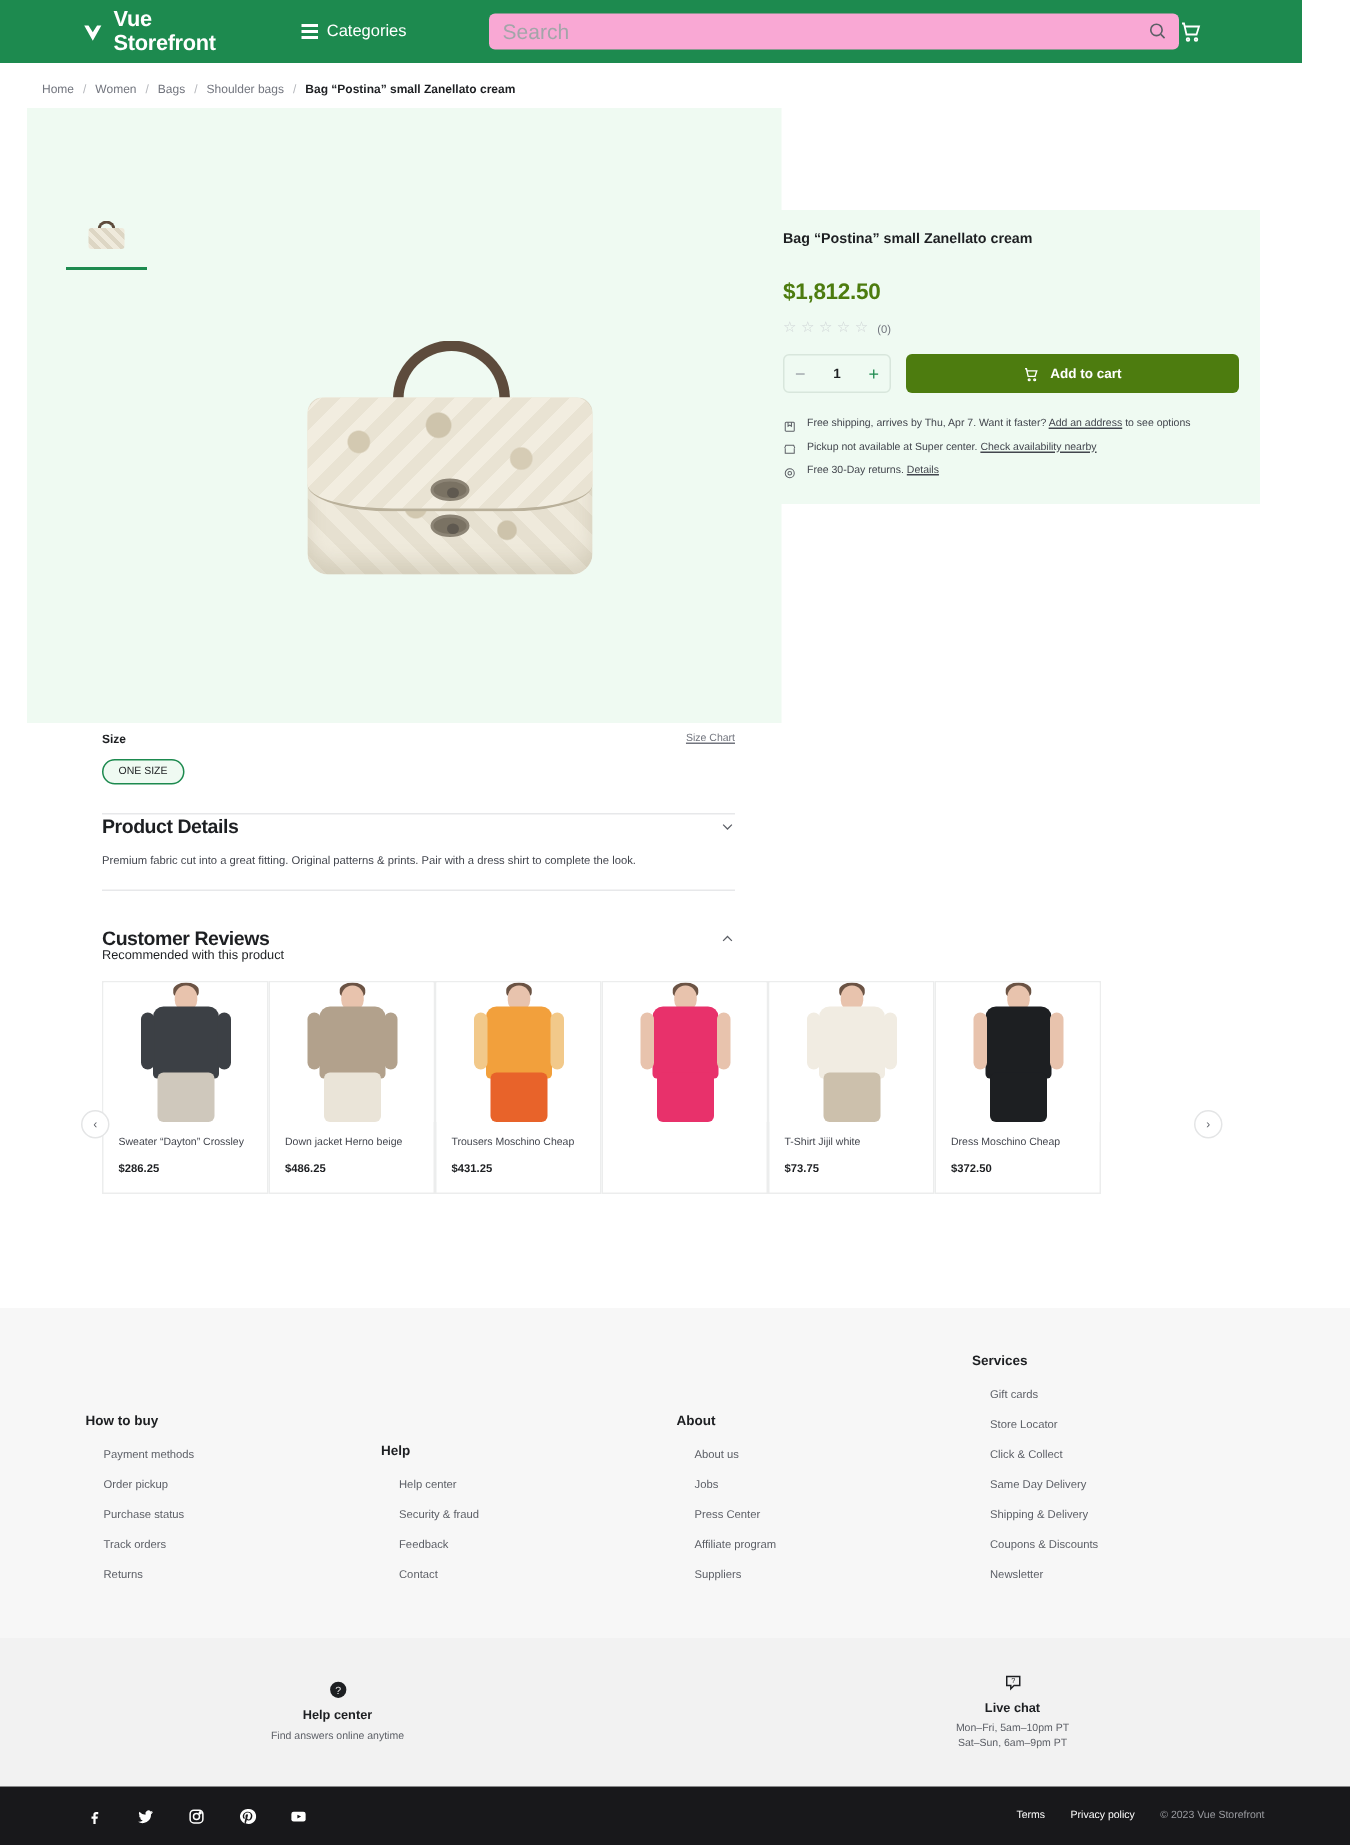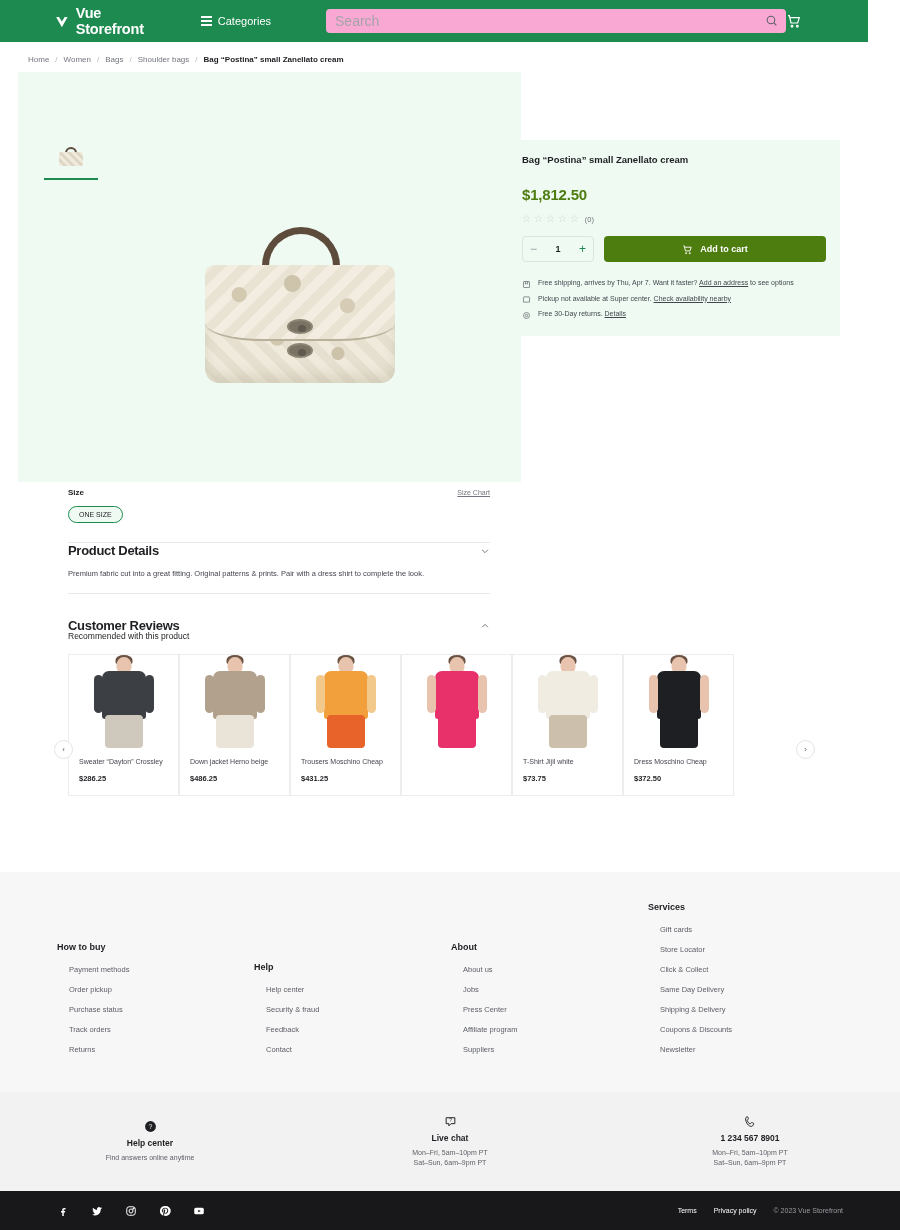--- a/index.html
+++ b/index.html
@@ -529,30 +529,20 @@
       <svg class="cb-icon" viewBox="0 0 24 24" fill="none" stroke="currentColor" stroke-width="1.8">
           <path d="M4 5h16v11H13l-4 4v-4H4z"></path>
           <text x="12" y="13" font-size="9" text-anchor="middle" fill="#1d1f22" stroke="none" font-family="Liberation Sans">?</text>
         </svg>
       <div class="cb-title">Live chat</div>
       <div class="cb-sub">
         <span>Mon–Fri, 5am–10pm PT</span><br>
         <span>Sat–Sun, 6am–9pm PT</span>
       </div>
     </div>
-    <div class="cb-item">
-      <svg class="cb-icon" viewBox="0 0 24 24" fill="none" stroke="currentColor" stroke-width="1.8">
-          <path d="M6 3c1 0 2 3 2 4s-2 2-2 3 3 6 5 6 2-2 3-2 4 1 4 2-2 5-4 5C8 21 3 14 3 7c0-2 2-4 3-4z"></path>
-        </svg>
-      <div class="cb-title">1 234 567 8901</div>
-      <div class="cb-sub">
-        <span>Mon–Fri, 5am–10pm PT</span><br>
-        <span>Sat–Sun, 6am–9pm PT</span>
-      </div>
-    </div>
   </div>
 
   <div class="bottom-bar">
     <div class="socials">
       <svg viewBox="0 0 24 24" fill="currentColor">
           <path d="M14 9h3V6h-3c-2 0-3.5 1.5-3.5 3.5V12H8v3h2.5v7h3v-7H16l.5-3h-3V9.8c0-.5.3-.8 1-.8z"></path>
         </svg>
       <svg viewBox="0 0 24 24" fill="currentColor">
           <path d="M22 5.9c-.7.3-1.5.5-2.3.6.8-.5 1.4-1.3 1.7-2.2-.8.5-1.6.8-2.5 1A4 4 0 0 0 12 8.9c0 .3 0 .6.1.9a11.3 11.3 0 0 1-8.2-4.2 4 4 0 0 0 1.2 5.3c-.6 0-1.2-.2-1.8-.5a4 4 0 0 0 3.2 3.9c-.6.2-1.2.2-1.8.1a4 4 0 0 0 3.7 2.8A8 8 0 0 1 2 19a11.3 11.3 0 0 0 17.4-9.6v-.5c.8-.6 1.5-1.3 2-2z"></path>
         </svg>

